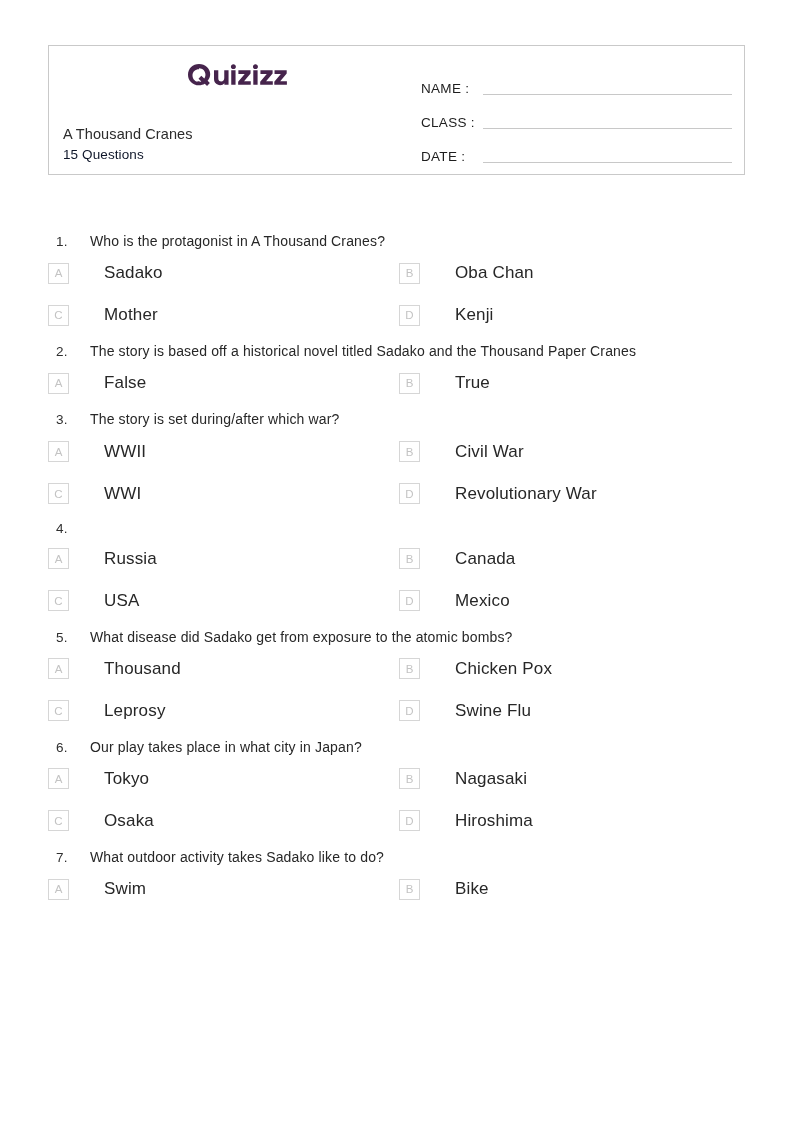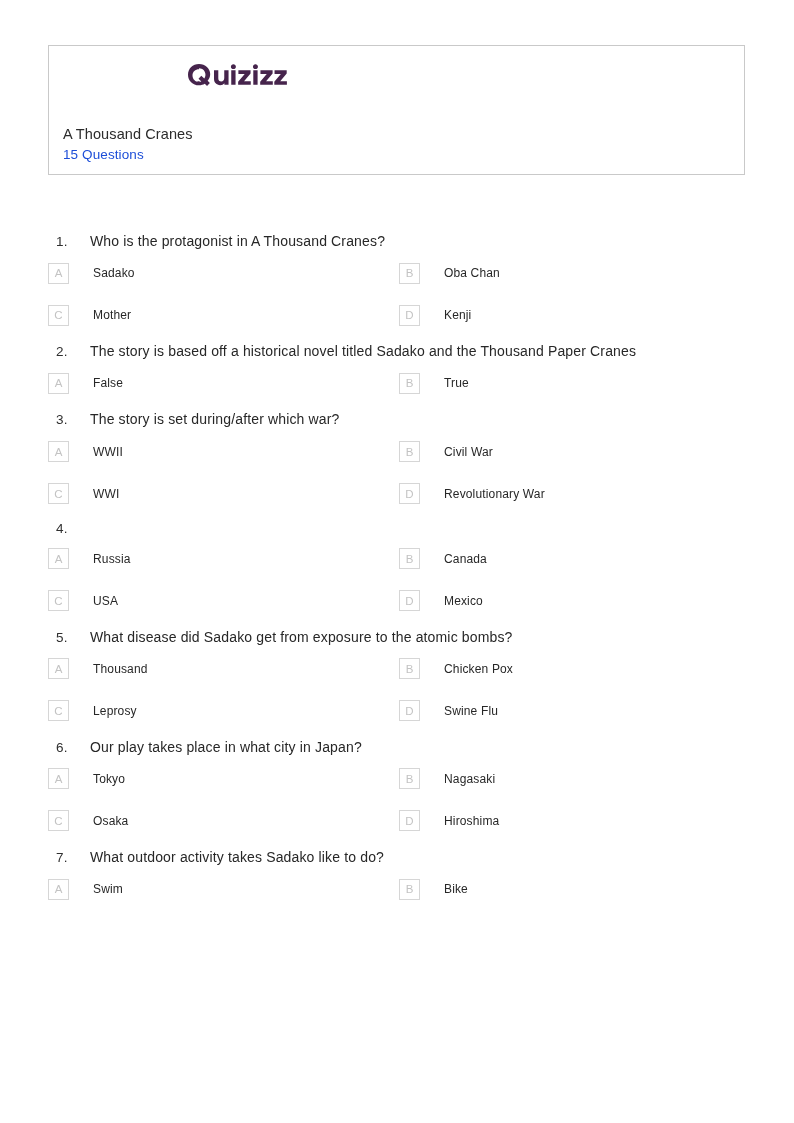--- a/index.html
+++ b/index.html
@@ -51,21 +51,21 @@
     font-size: 14.5px;
     color: #2b2b2b;
     letter-spacing: 0.1px;
     white-space: nowrap;
   }
   .quiz-sub {
     position: absolute;
     left: 14px;
     top: 101px;
     font-size: 13.5px;
-    color: #1d4ed8;
+    color: #0f172a;
     letter-spacing: 0.1px;
     white-space: nowrap;
   }
 
   .header-right {
     flex: 1;
     position: relative;
     padding-top: 18px;
   }
   .field-row {
@@ -138,22 +138,22 @@
     border: 1px solid #d6d6d6;
     box-sizing: border-box;
     color: #c3c3c3;
     font-size: 11.5px;
     display: flex;
     align-items: center;
     justify-content: center;
     background: #fff;
   }
   .opt-text {
-    margin-left: 24px;
-    font-size: 12px;
+    margin-left: 35px;
+    font-size: 17px;
     color: #272727;
     letter-spacing: 0.15px;
     white-space: nowrap;
   }
 </style>
 </head>
 <body>
 
 <div class="header-card">
 
@@ -170,20 +170,34 @@
           <path d="M146.4 37.4l13.1-15.6h-12.6v-7.3h24.3v6.3l-13 15.6h13.4v7.3h-25.2v-6.3z"></path>
           <path d="M174.6 37.4l13.1-15.6h-12.6v-7.3h24.3v6.3l-13 15.6h13.4v7.3h-25.2v-6.3z"></path>
         </g>
       </svg>
     </div>
 
     <div class="quiz-title">A Thousand Cranes</div>
     <div class="quiz-sub">15 Questions</div>
   </div>
 
+  <div class="header-right">
+    <div class="field-row">
+      <span class="field-label">NAME :</span>
+      <span class="field-line"></span>
+    </div>
+    <div class="field-row">
+      <span class="field-label">CLASS :</span>
+      <span class="field-line"></span>
+    </div>
+    <div class="field-row">
+      <span class="field-label">DATE  :</span>
+      <span class="field-line"></span>
+    </div>
+  </div>
 </div>
 
 <div class="questions" id="questions-root">
     <div class="question-block">
       <div class="q-head">
         <span class="q-num">1.</span>
         <span class="q-text">Who is the protagonist in A Thousand Cranes?</span>
       </div>
       <div class="options">
         <div class="option">

